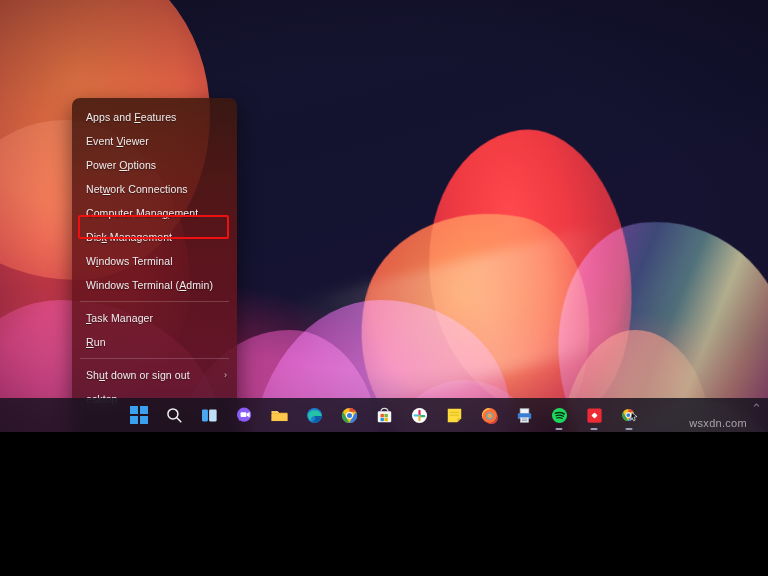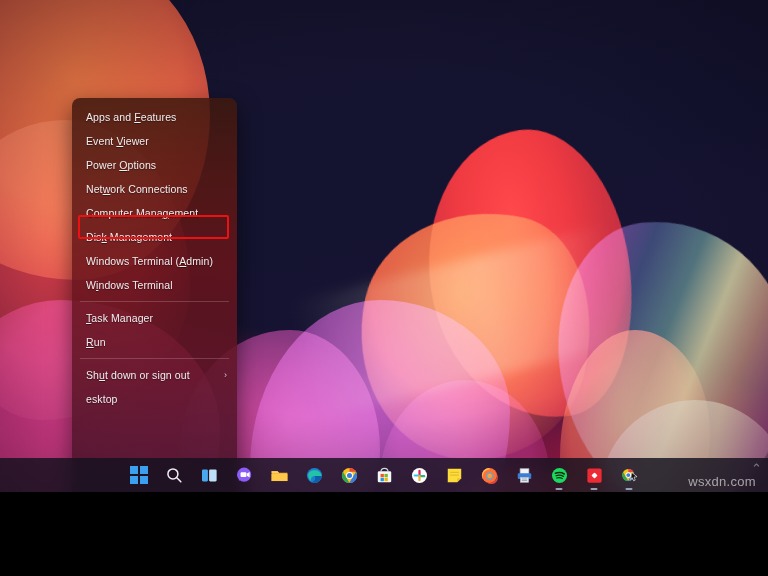--- a/index.html
+++ b/index.html
@@ -6,21 +6,21 @@
     margin: 0;
     padding: 0;
     background: #000;
   }
   body {
     font-family: "Liberation Sans", sans-serif;
   }
   #screen {
     position: relative;
     width: 768px;
-    height: 492px;
+    height: 432px;
     overflow: hidden;
     background: #0f172a;
   }
 
   
   .wall {
     position: absolute;
     inset: 0;
     background: #14132b;
     overflow: hidden;
@@ -246,23 +246,23 @@
     border-radius: 1px;
     background: #9aa0b5;
   }
 
   
   .win-logo { display: grid; grid-template-columns: 8px 8px; grid-template-rows: 8px 8px; gap: 2px; }
   .win-logo i { background: #3aa0ef; display: block; }
 
   .wm {
     position: absolute;
-    right: 12px;
+    right: 21px;
     bottom: 3px;
-    font-size: 13px;
+    font-size: 11px;
     color: rgba(215,210,215,0.72);
     letter-spacing: 0.3px;
     font-family: "Liberation Sans", sans-serif;
   }
   .wm-mark {
     position: absolute;
     right: 6px;
     bottom: 16px;
     font-size: 13px;
     color: rgba(225,220,225,0.45);
@@ -305,24 +305,24 @@
         <div class="ctx-item">
           <span class="lbl">Net<u>w</u>ork Connections</span>
         </div>
         <div class="ctx-item">
           <span class="lbl">Computer Mana<u>g</u>ement</span>
         </div>
         <div class="ctx-item">
           <span class="lbl">Dis<u>k</u> Management</span>
         </div>
         <div class="ctx-item">
+          <span class="lbl">W<u>i</u>ndows Terminal</span>
+        </div>
+        <div class="ctx-item">
           <span class="lbl">Windows Terminal (<u>A</u>dmin)</span>
-        </div>
-        <div class="ctx-item">
-          <span class="lbl">W<u>i</u>ndows Terminal</span>
         </div>
         <div class="ctx-sep"></div>
         <div class="ctx-item">
           <span class="lbl"><u>T</u>ask Manager</span>
         </div>
         <div class="ctx-item">
           <span class="lbl"><u>R</u>un</span>
         </div>
         <div class="ctx-sep"></div>
         <div class="ctx-item">

